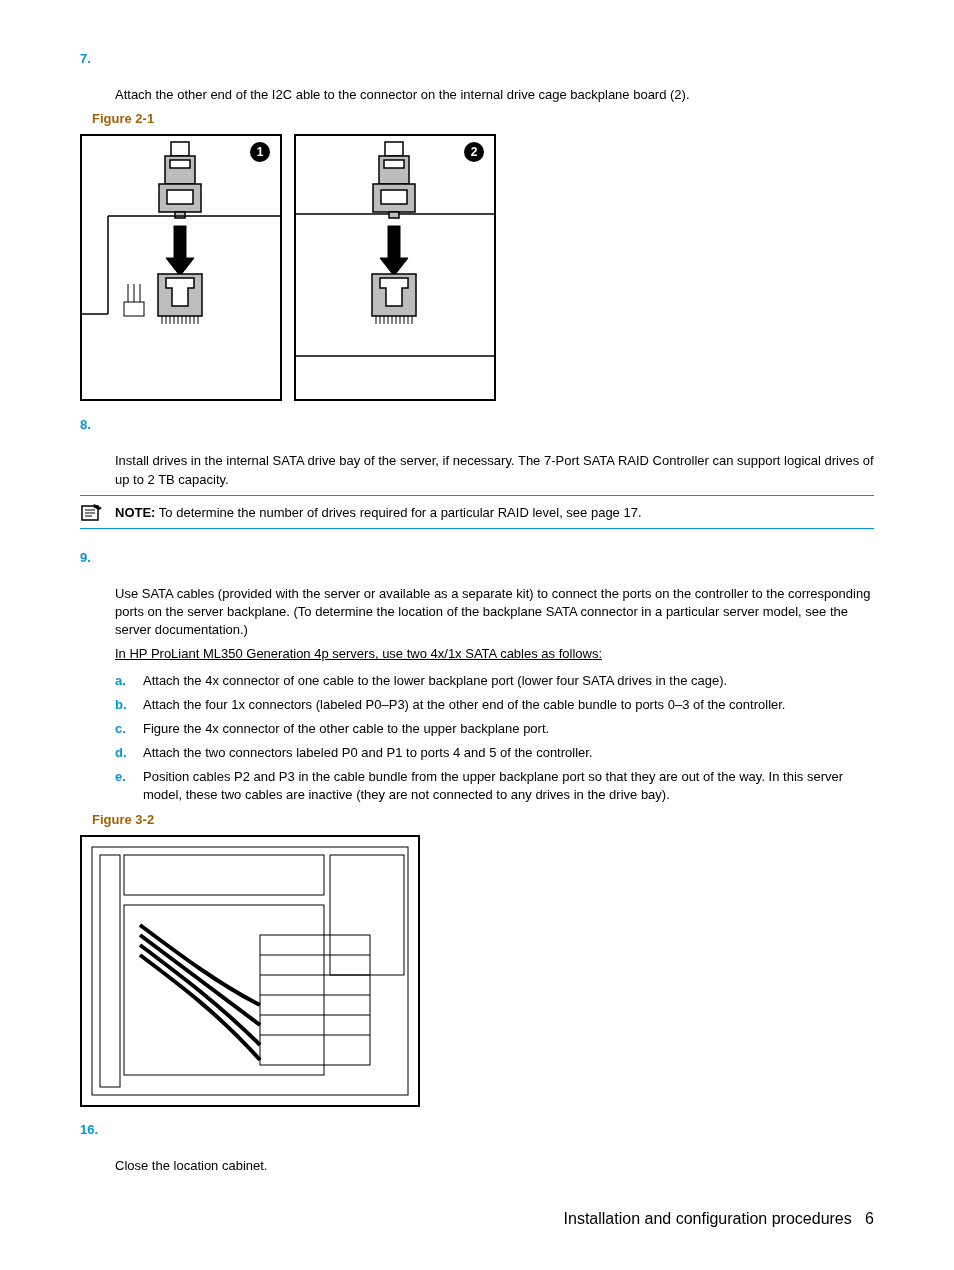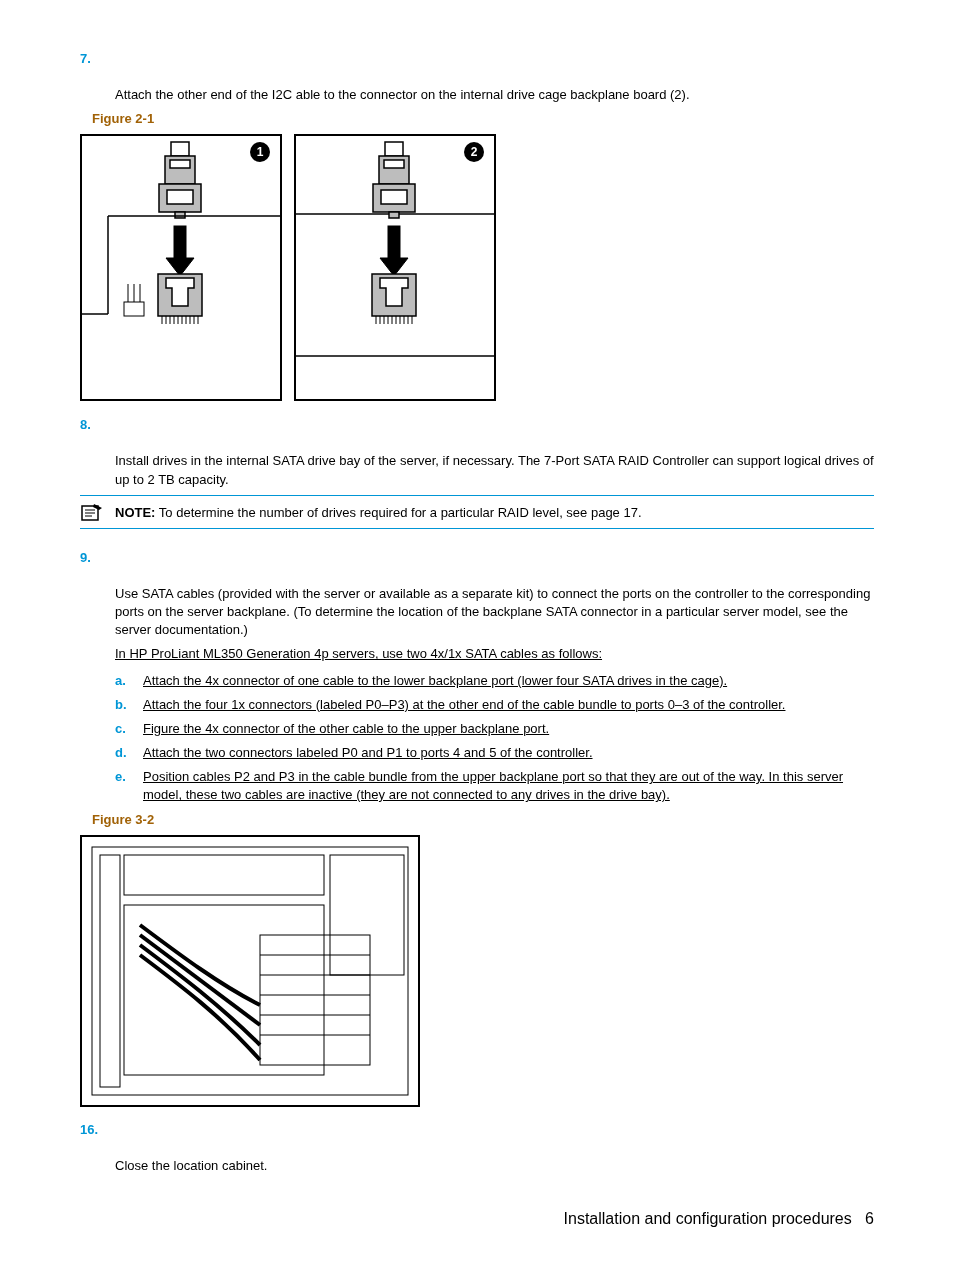--- a/index.html
+++ b/index.html
@@ -56,21 +56,21 @@
   .sub-row {
     display: flex;
     margin-bottom: 6px;
     padding-left: 35px;
   }
   .sub-num {
     flex: 0 0 28px;
     font-weight: bold;
     color: #0096d6;
   }
-  .sub-text { flex: 1; text-decoration: underline; }
+  .sub-text { flex: 1; }
   .footer {
     position: absolute;
     bottom: 40px;
     right: 80px;
     font-size: 16px;
   }
   .para-indent {
     padding-left: 35px;
     margin: 6px 0;
     text-decoration: underline;

